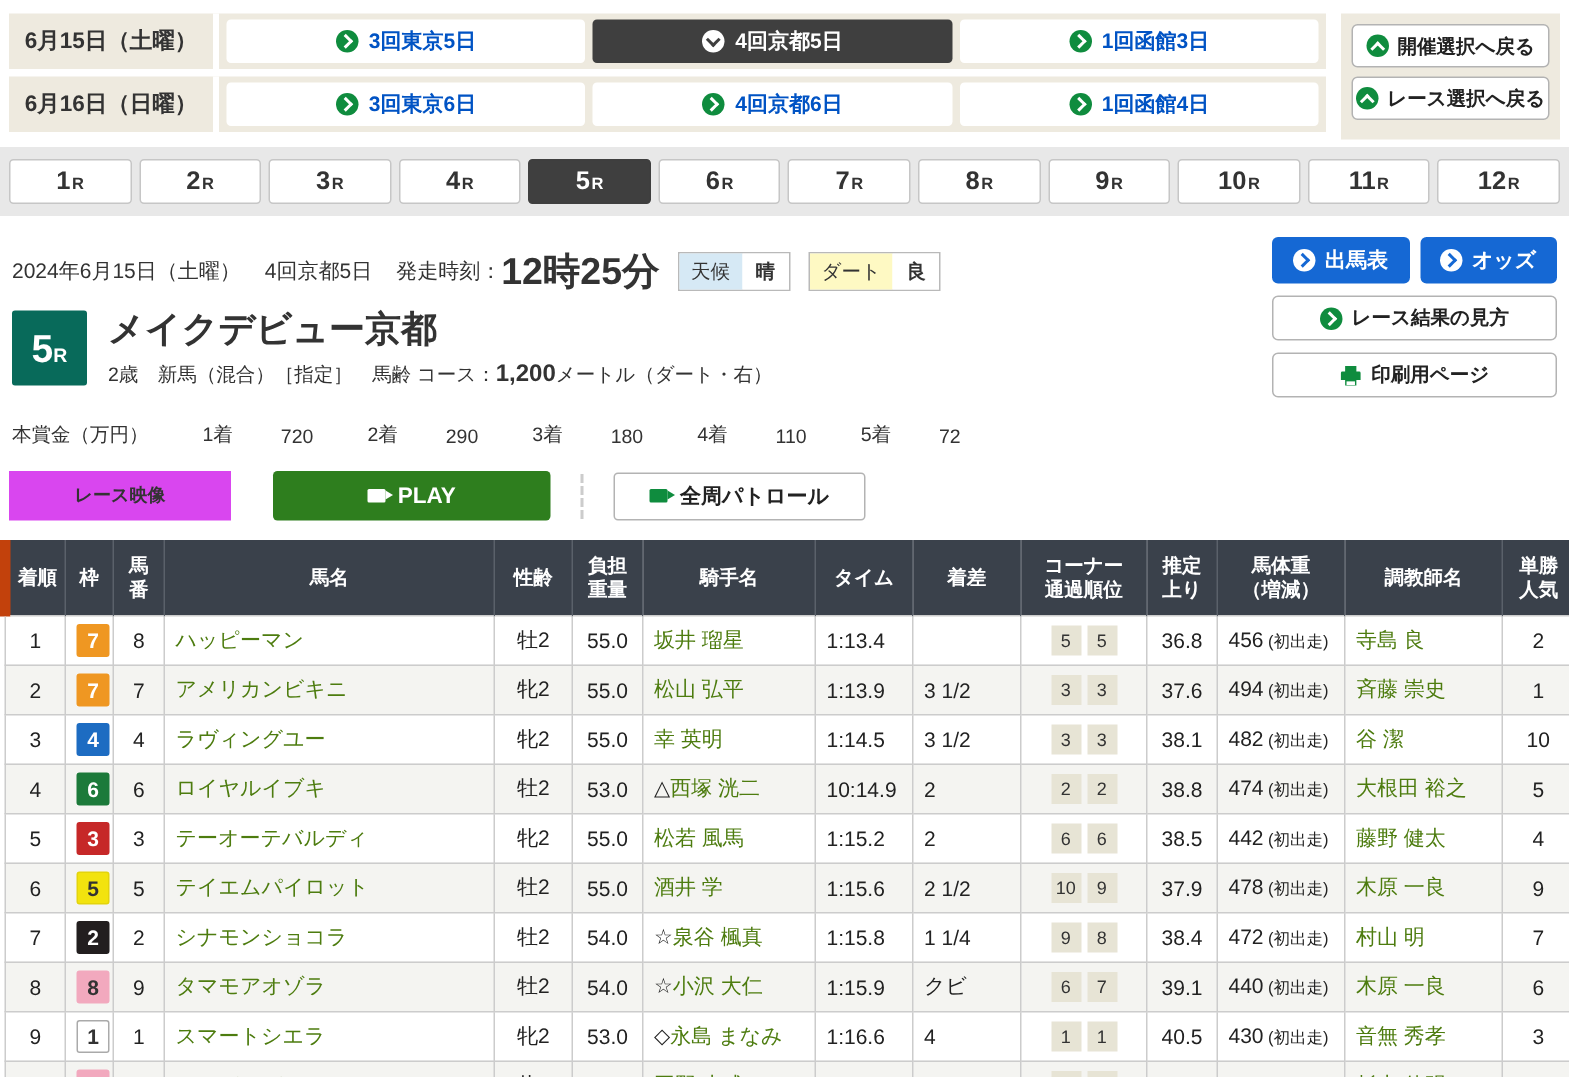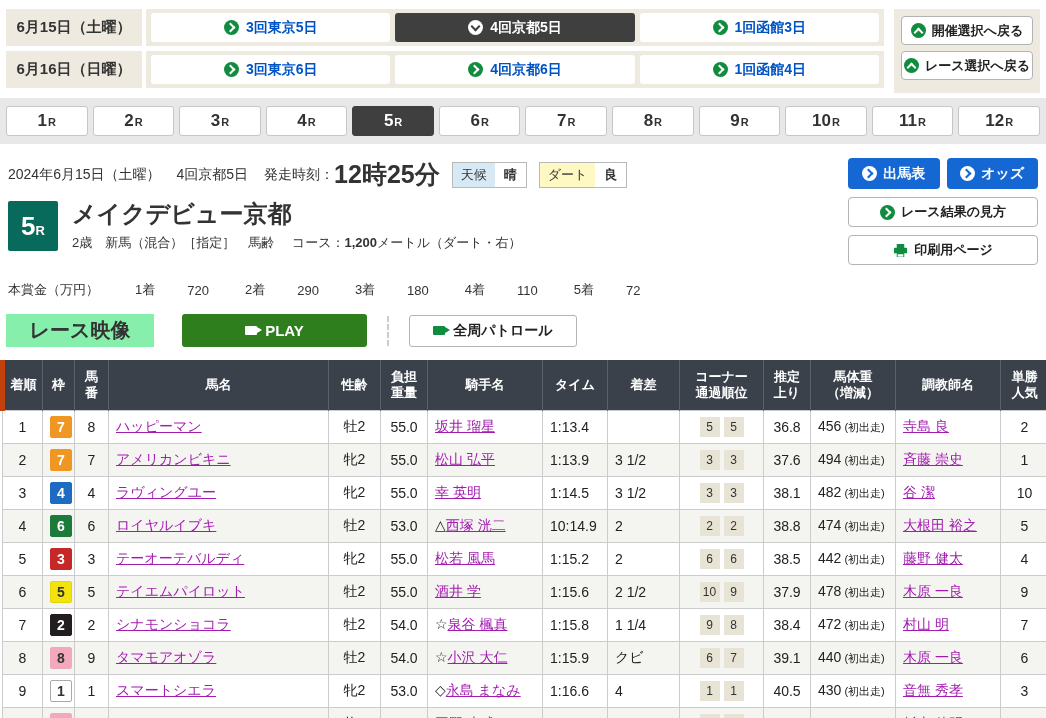--- a/index.html
+++ b/index.html
@@ -32,61 +32,61 @@
   .cam.greenc { background:#0f8c3e; }
   .cam.greenc::after { border-left-color:#0f8c3e; }
 
   
   .tabs { background:#e8e8e8; padding:8px 6px; display:flex; gap:5px; margin-top:5px; }
   .tab { flex:1; height:30px; background:#fff; border:1px solid #c6c6c6; border-radius:3px; font-size:17px; font-weight:bold; color:#333; display:flex; align-items:baseline; justify-content:center; padding-top:4px; }
   .tab .rs { font-size:11px; margin-left:1px; }
   .tab.active { background:#3f3f3f; border-color:#3f3f3f; color:#fff; }
 
   
-  .race-head { display:flex; justify-content:space-between; padding:14px 8px 0 8px; }
+  .race-head { display:flex; justify-content:space-between; padding:14px 8px 0 8px;align-items:center; }
   .info-line { display:flex; align-items:center; font-size:14px; white-space:nowrap; }
   .info-line .sp { margin-right:16px; }
   .start-time { font-size:25px; font-weight:bold; }
   .badge { display:flex; border:1px solid #b9b9b9; font-size:13px; margin-left:12px; }
   .badge .lbl { padding:3px 8px; background:#d6e9f5; }
   .badge.dirt .lbl { background:#fef9c3; }
   .badge .val { padding:3px 9px; background:#fff; font-weight:bold; }
   .title-row { display:flex; margin-top:10px; gap:14px; }
   .rbadge { width:50px; height:50px; background:#086a5a; color:#fff; border-radius:2px; display:flex; align-items:baseline; justify-content:center; font-size:26px; font-weight:bold; padding-top:10px; flex:none; }
   .rbadge .rs { font-size:13px; }
   .race-title { font-size:24px; font-weight:bold; color:#333; line-height:1.1; }
   .subtitle { font-size:13px; margin-top:7px; }
-  .course-val { font-size:13px; font-weight:bold; }
+  .course-val { font-size:16px; font-weight:bold; }
   .actions { width:190px; flex:none; }
   .actions .row1 { display:flex; gap:7px; }
   .btn-blue { flex:1; height:31px; background:#1568d4; border:none; color:#ffffff; border-radius:4px; font-size:14px; font-weight:bold; display:flex; align-items:center; justify-content:center; gap:6px; }
   .btn-white { width:100%; height:30px; background:#fff; border:1px solid #b3b3b3; border-radius:4px; font-size:13px; font-weight:bold; color:#222; display:flex; align-items:center; justify-content:center; gap:6px; margin-top:8px; }
 
   
   .prize { display:flex; align-items:center; font-size:13px; padding:16px 8px 0 8px; }
   .prize .plc { margin-left:36px; }
   .prize .plc:first-of-type { margin-left:26px; }
   .prize .amt { margin-left:32px; }
 
   
   .video-row { display:flex; align-items:center; margin-top:12px; padding:3px 6px; }
-  .video-label { width:148px; height:33px; background:#86efac; display:flex; align-items:center; justify-content:center; font-size:20px; font-weight:bold; }
+  .video-label { width:148px; height:33px; background:#d946ef; display:flex; align-items:center; justify-content:center; font-size:12px; font-weight:bold; }
   .btn-play { width:185px; height:33px; background:#2e7e1e; border:none; border-radius:3px; color:#fff; font-size:15px; font-weight:bold; display:flex; align-items:center; justify-content:center; gap:8px; margin-left:28px; }
   .vdiv { height:30px; border-left:2px dashed #ccc; margin:0 20px; }
   .btn-patrol { width:168px; height:32px; background:#fff; border:1px solid #b3b3b3; border-radius:3px; font-size:14px; font-weight:bold; color:#222; display:flex; align-items:center; justify-content:center; gap:8px; }
 
   
   table { width:1046px; border-collapse:collapse; table-layout:fixed; margin-top:10px; }
   th { background:#3a414b; color:#fff; font-size:13px; font-weight:bold; height:50px; text-align:center; vertical-align:middle; white-space:pre-line; line-height:1.25; border-left:1px solid #5a616a; }
-  th:first-child { border-left:5px solid #c2410c; }
+  th:first-child { border-left:7px solid #c2410c; }
   td { border:1px solid #ccc; height:33px; font-size:14px; color:#222; padding:0 7px; background:#fff; vertical-align:middle; }
   tr.alt td { background:#f4f4f1; }
   td.c { text-align:center; }
   td.l { text-align:left; }
-  .link { color:#a21caf; text-decoration:underline; cursor:pointer; }
+  .link { color:#4d7c0f; cursor:pointer; }
   .frame { width:22px; height:22px; margin:0 auto; display:flex; align-items:center; justify-content:center; font-size:14px; font-weight:bold; border-radius:2px; }
   .cbox { display:inline-flex; width:20px; height:20px; background:#e7e4d5; align-items:center; justify-content:center; font-size:12px; color:#333; margin:0 2px; }
   .note { font-size:11px; }
 </style>
 </head>
 <body>
 
 <div class="topbar">
   <div class="meeting-selector">
       <div class="day-row">
@@ -205,21 +205,21 @@
     </div>
     <div class="title-row">
       <div class="rbadge">
         <span>5</span>
           <span class="rs">R</span>
       </div>
       <div>
         <div class="race-title">メイクデビュー京都</div>
         <div class="subtitle">
           <span>2歳　新馬（混合）［指定］　馬齢</span>
-          <span style="margin-left:14px;">コース：</span><span class="course-val">1,200</span><span>メートル（ダート・右）</span>
+          <span style="">コース：</span><span class="course-val">1,200</span><span>メートル（ダート・右）</span>
         </div>
       </div>
     </div>
   </div>
   <div class="actions">
     <div class="row1">
       <button class="btn-blue">
         <span class="circ blue-i chev-r"></span>
         <span>出馬表</span>
       </button>

